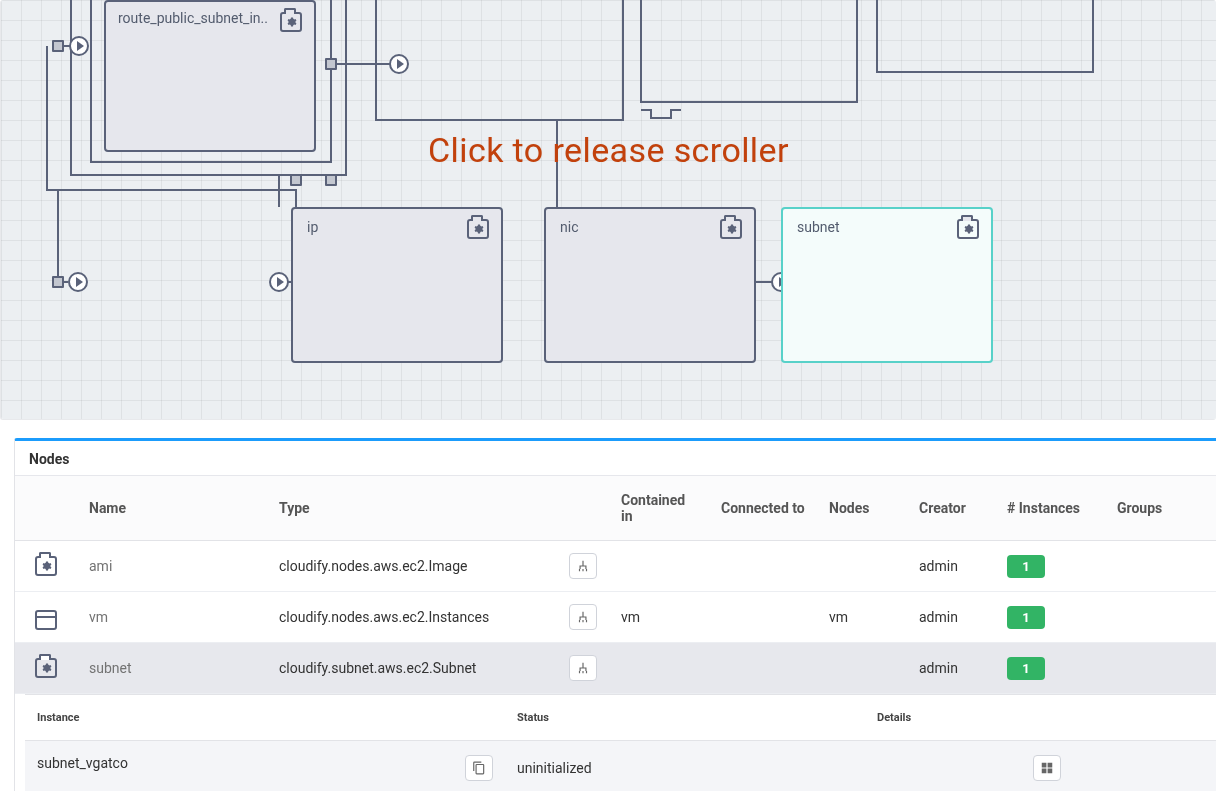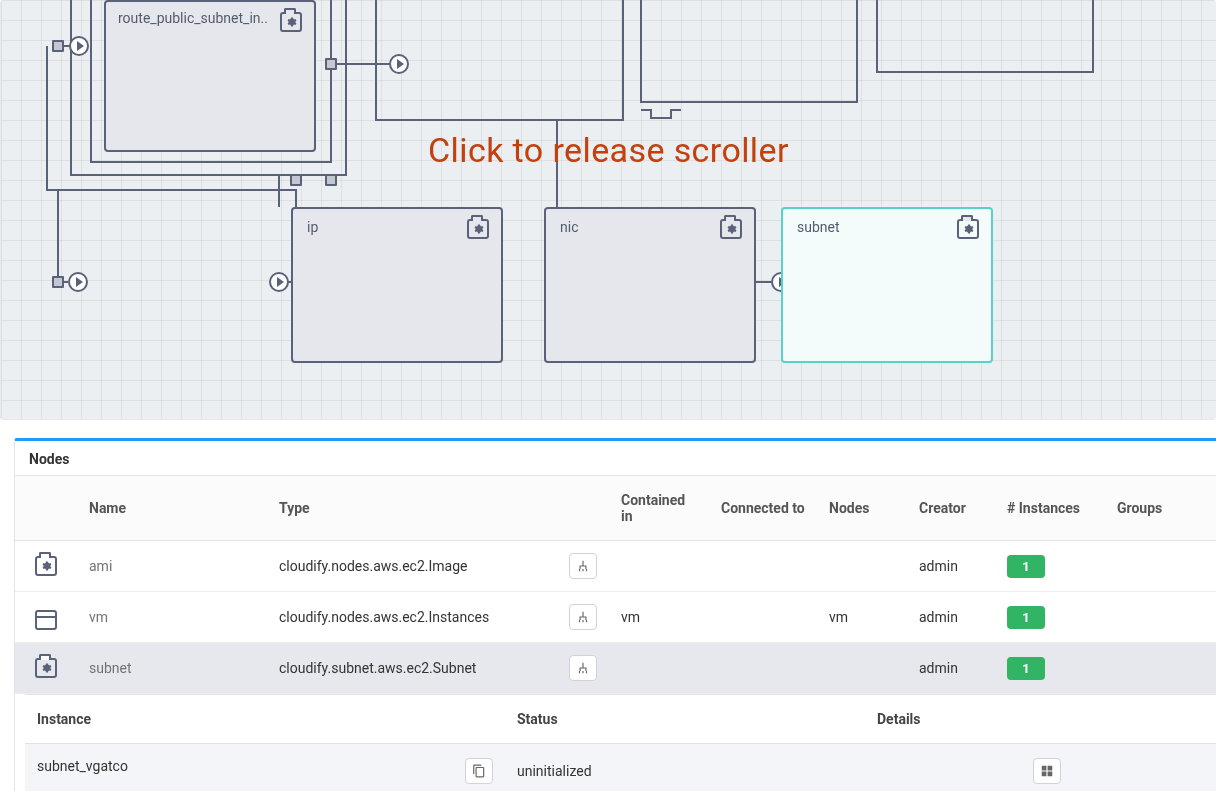--- a/index.html
+++ b/index.html
@@ -113,21 +113,21 @@
   .badge {
     display: inline-flex; align-items:center; justify-content:center;
     min-width: 38px; padding: 4px 12px;
     background: #32b465; color: #fff; font-weight: 700;
     border-radius: 4px; font-size: 13px;
   }
 
   
   .instance-wrap { margin: 0 0 0 10px; }
   table.instance thead th {
-    text-align: left; font-weight: 700; font-size: 14px;
+    text-align: left; font-weight: 700; font-size: 11px;
     padding: 16px 12px; color: #444; background:#fff;
     border-top: 1px solid #e2e3e7; border-bottom: 1px solid #e2e3e7;
   }
   table.instance tbody td {
     padding: 14px 12px; background: #f4f5f8; border-bottom: 1px solid #e2e3e7;
     vertical-align: middle;
   }
 </style>
 </head>
 <body>

